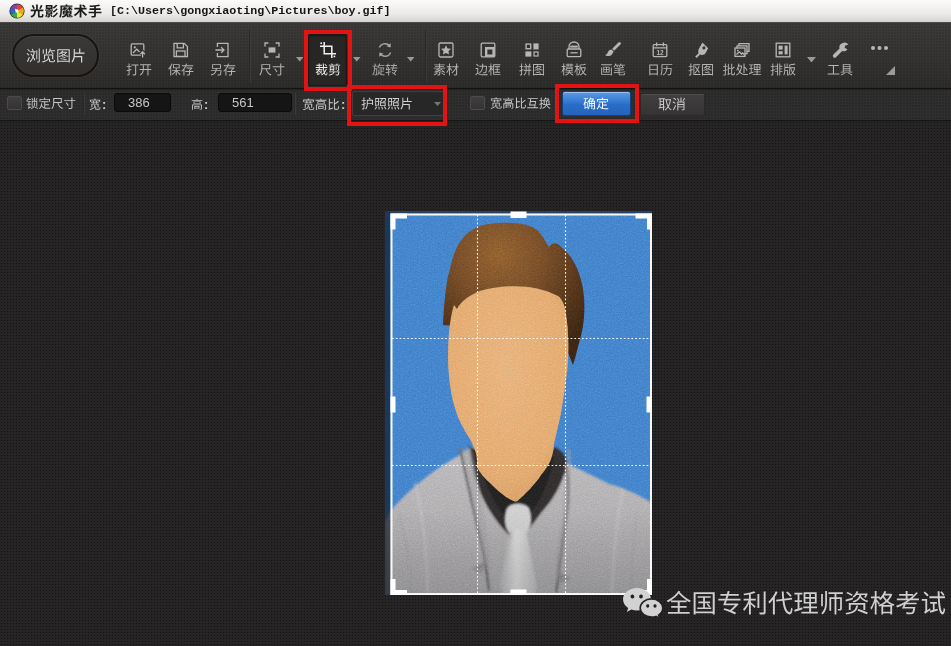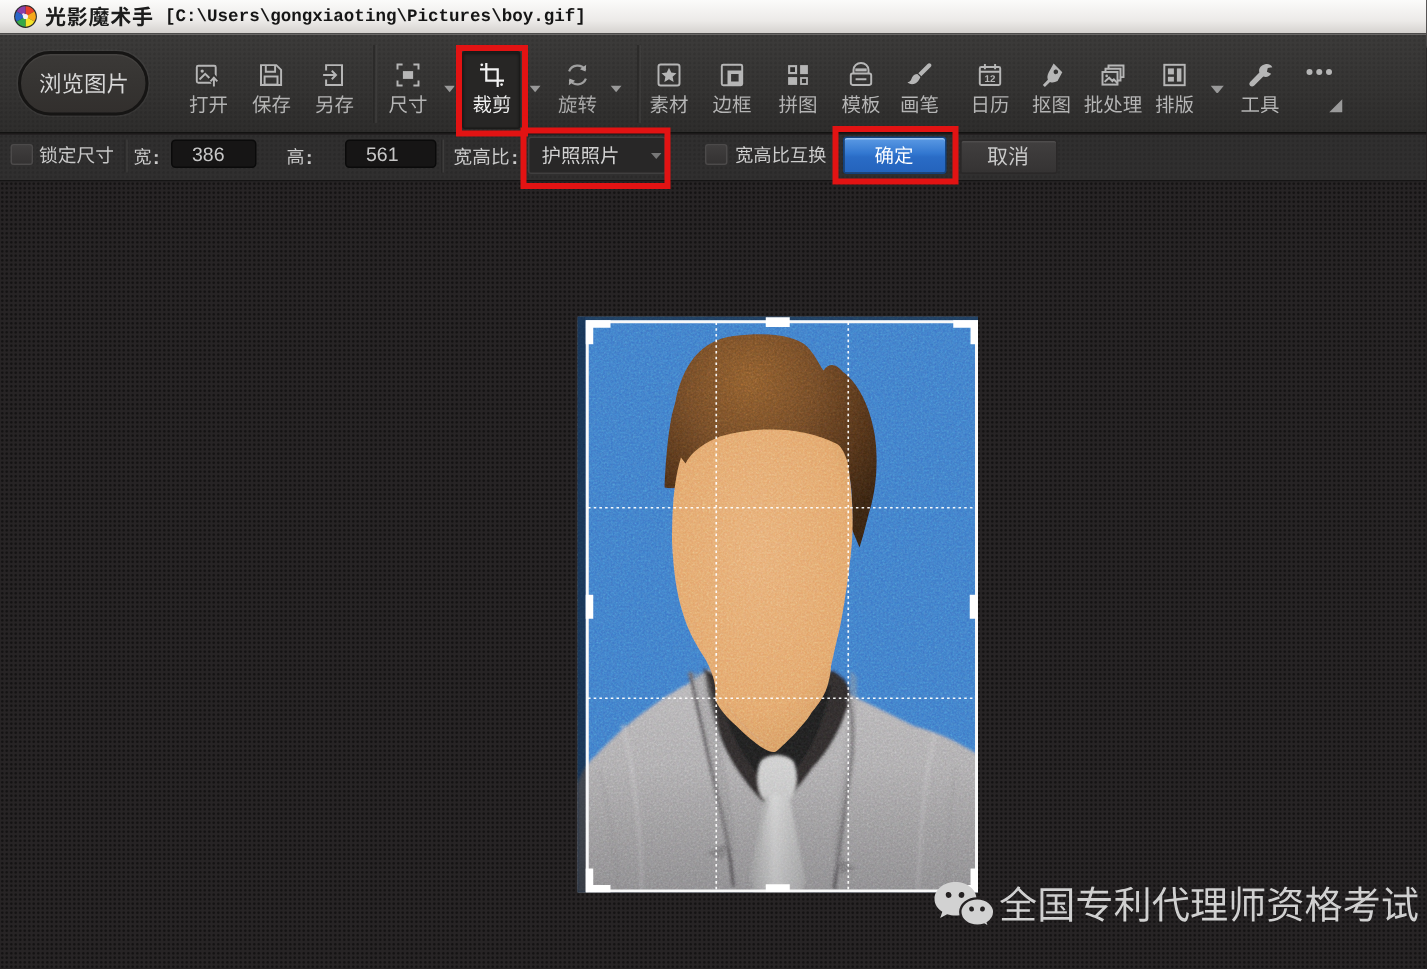--- a/index.html
+++ b/index.html
@@ -353,21 +353,21 @@
       </svg>
       <b>:</b>
     </div>
 <div class="inp" style="left:114px;width:57px">386</div>
 <div class="lab2" style="left:191px">
       <svg class="zh" width="12" height="12.5" viewBox="0 0 1000 1000" style="" fill="#cccccc">
         <use href="#r9ad8" x="0"></use>
       </svg>
       <b>:</b>
     </div>
-<div class="inp" style="left:230px;width:61px">561</div>
+<div class="inp" style="left:218px;width:74px">561</div>
 <div class="vsep2" style="left:294px"></div>
 <div class="lab2" style="left:302px">
       <svg class="zh" width="38" height="12.5" viewBox="0 0 3000 1000" style="" fill="#cccccc">
         <use href="#r5bbd" x="0"></use>
         <use href="#r9ad8" x="1000"></use>
         <use href="#r6bd4" x="2000"></use>
       </svg>
       <b>:</b>
     </div>
 <div class="abs" style="left:352px;top:91px;width:92px;height:25px;

